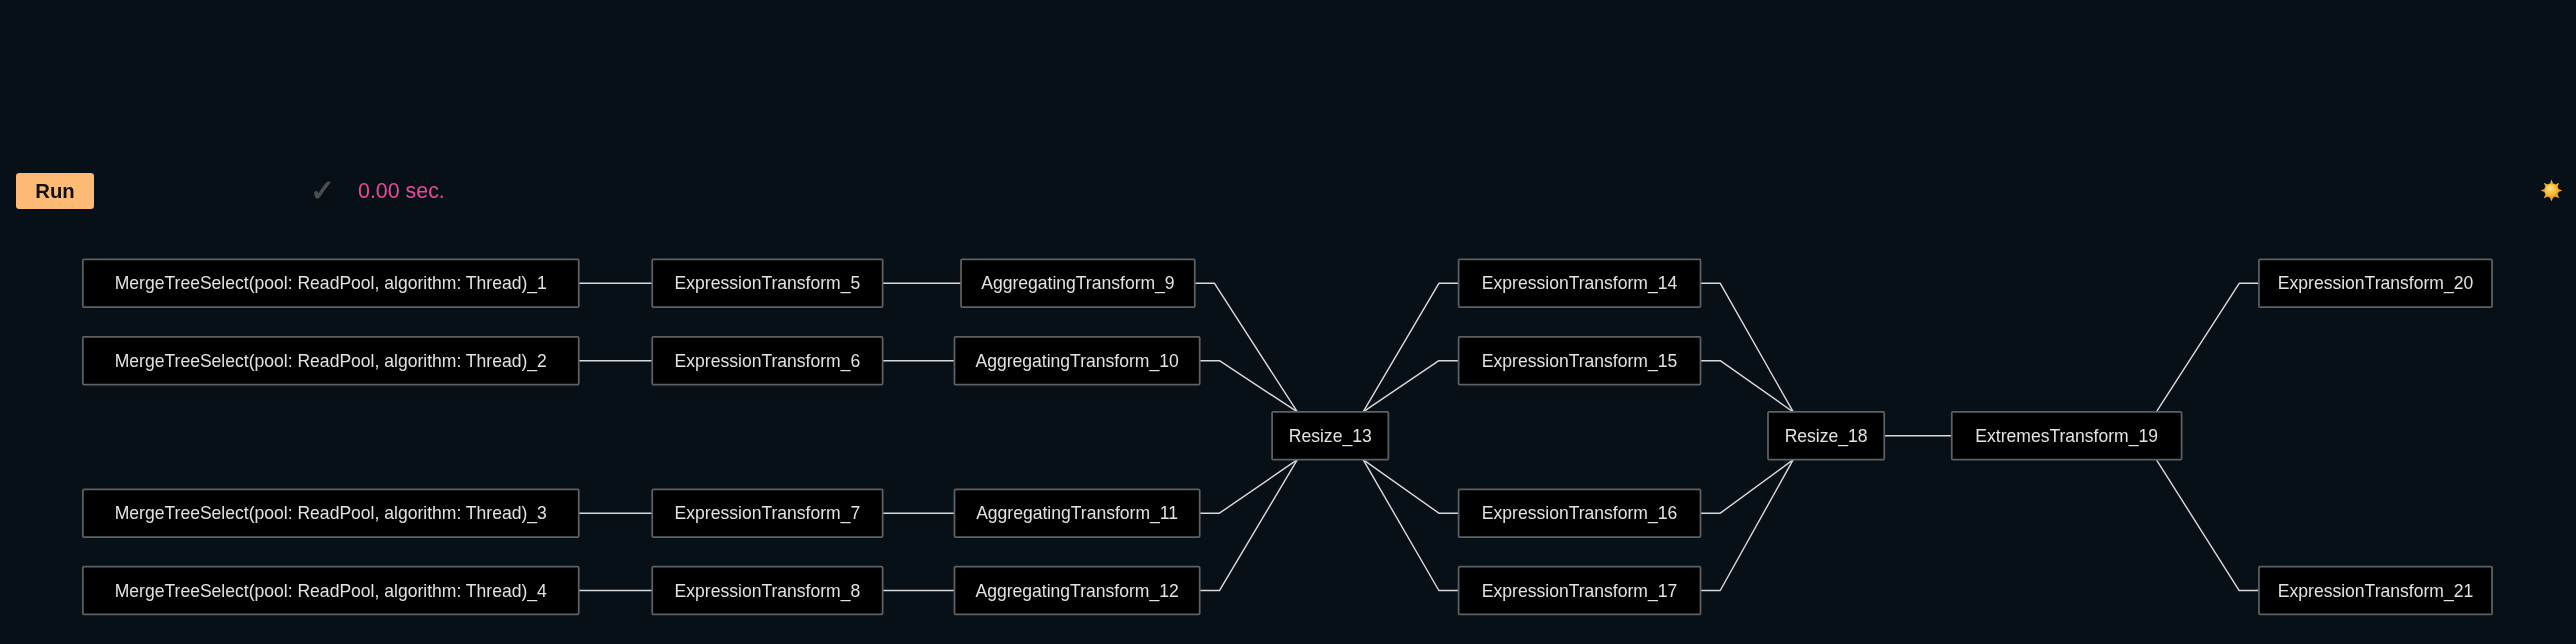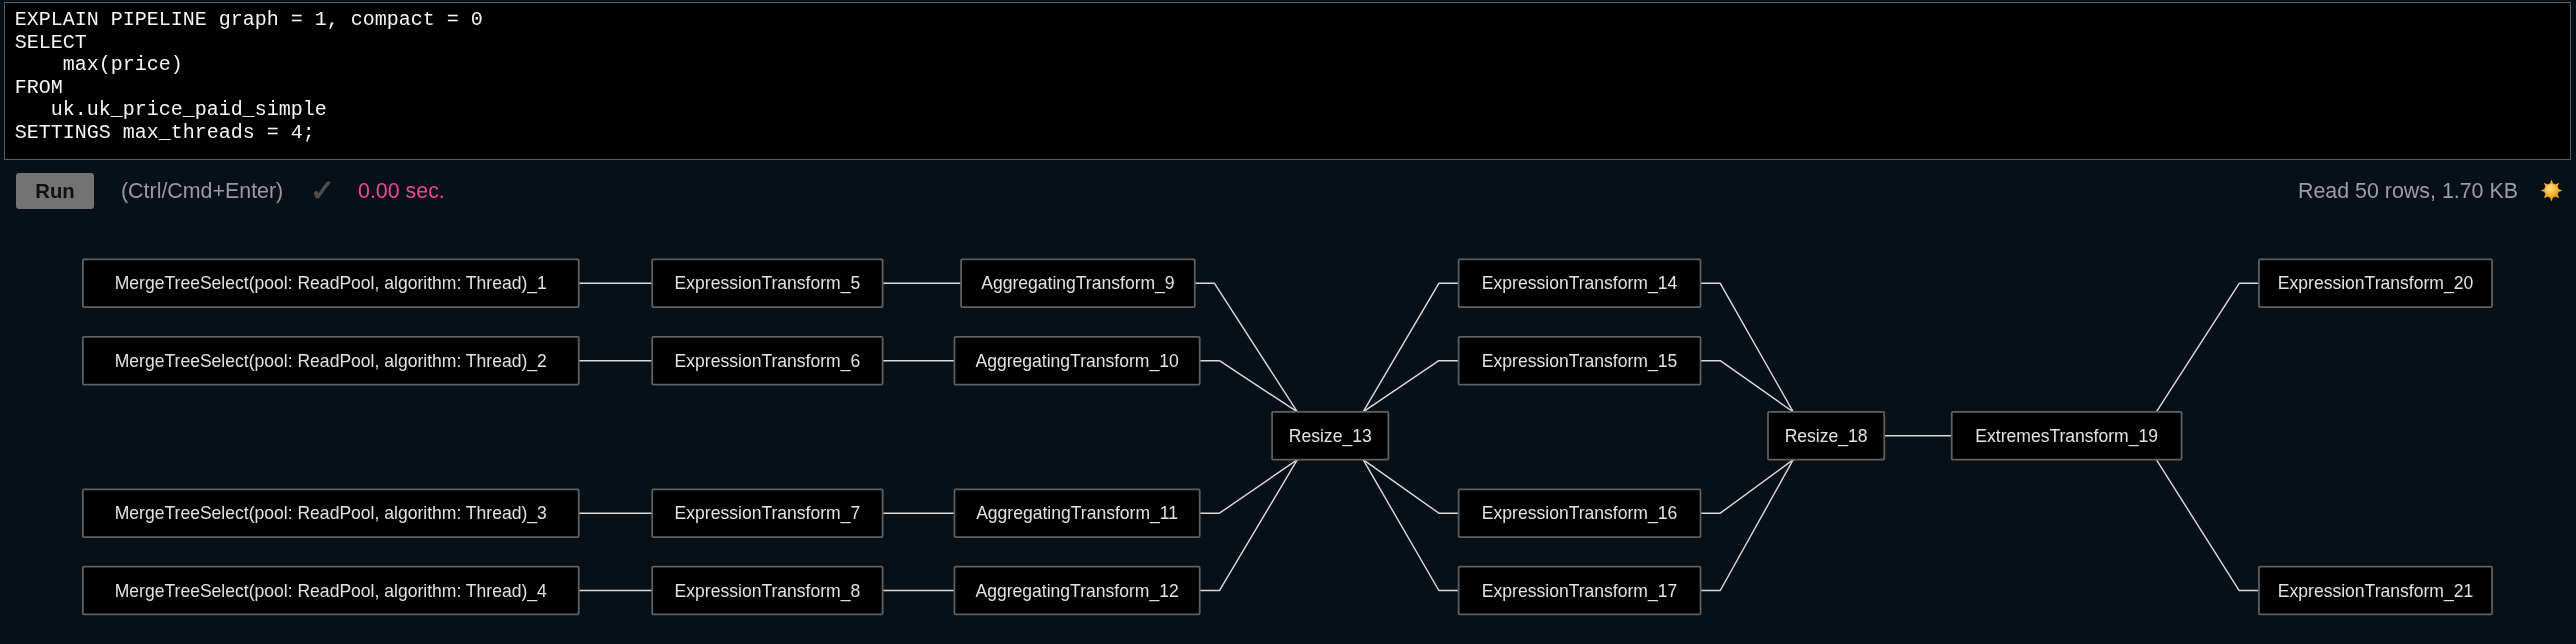--- a/index.html
+++ b/index.html
@@ -34,21 +34,21 @@
   
   .toolbar {
     position: absolute;
     left: 0; top: 160px;
     width: 2576px; height: 66px;
   }
   .run-btn {
     position: absolute;
     left: 16px; top: 13px;
     width: 78px; height: 36px;
-    background: #737373;
+    background: #fdba74;
     border: none;
     border-radius: 3.3px;
     font-family: "Liberation Sans", sans-serif;
     font-size: 20.3px;
     font-weight: bold;
     color: #10100e;
     text-align: center;
     cursor: pointer;
     padding: 0;
   }
@@ -111,35 +111,25 @@
     font-size: 32px;
     text-anchor: middle;
     white-space: nowrap;
   }
 </style>
 </head>
 <body>
 
 <div id="app">
 
-  <div class="editor">
-    <pre>EXPLAIN PIPELINE graph = 1, compact = 0
-SELECT
-    max(price)
-FROM
-   uk.uk_price_paid_simple
-SETTINGS max_threads = 4;</pre>
-  </div>
 
   <div class="toolbar">
     <button class="run-btn">Run</button>
-    <div class="shortcut">(Ctrl/Cmd+Enter)</div>
     <div class="status-check">✓</div>
     <div class="elapsed">0.00 sec.</div>
-    <div class="read-stats">Read 50 rows, 1.70 KB</div>
     <button class="theme-toggle">
       <svg width="25" height="25" viewBox="0 0 48 48">
         <defs>
           <radialGradient id="sunGrad" cx="40%" cy="35%" r="75%">
             <stop offset="0%" stop-color="#ffe28a"></stop>
             <stop offset="60%" stop-color="#f9b832"></stop>
             <stop offset="100%" stop-color="#ec9a25"></stop>
           </radialGradient>
         </defs>
         <g fill="#f2a838">

